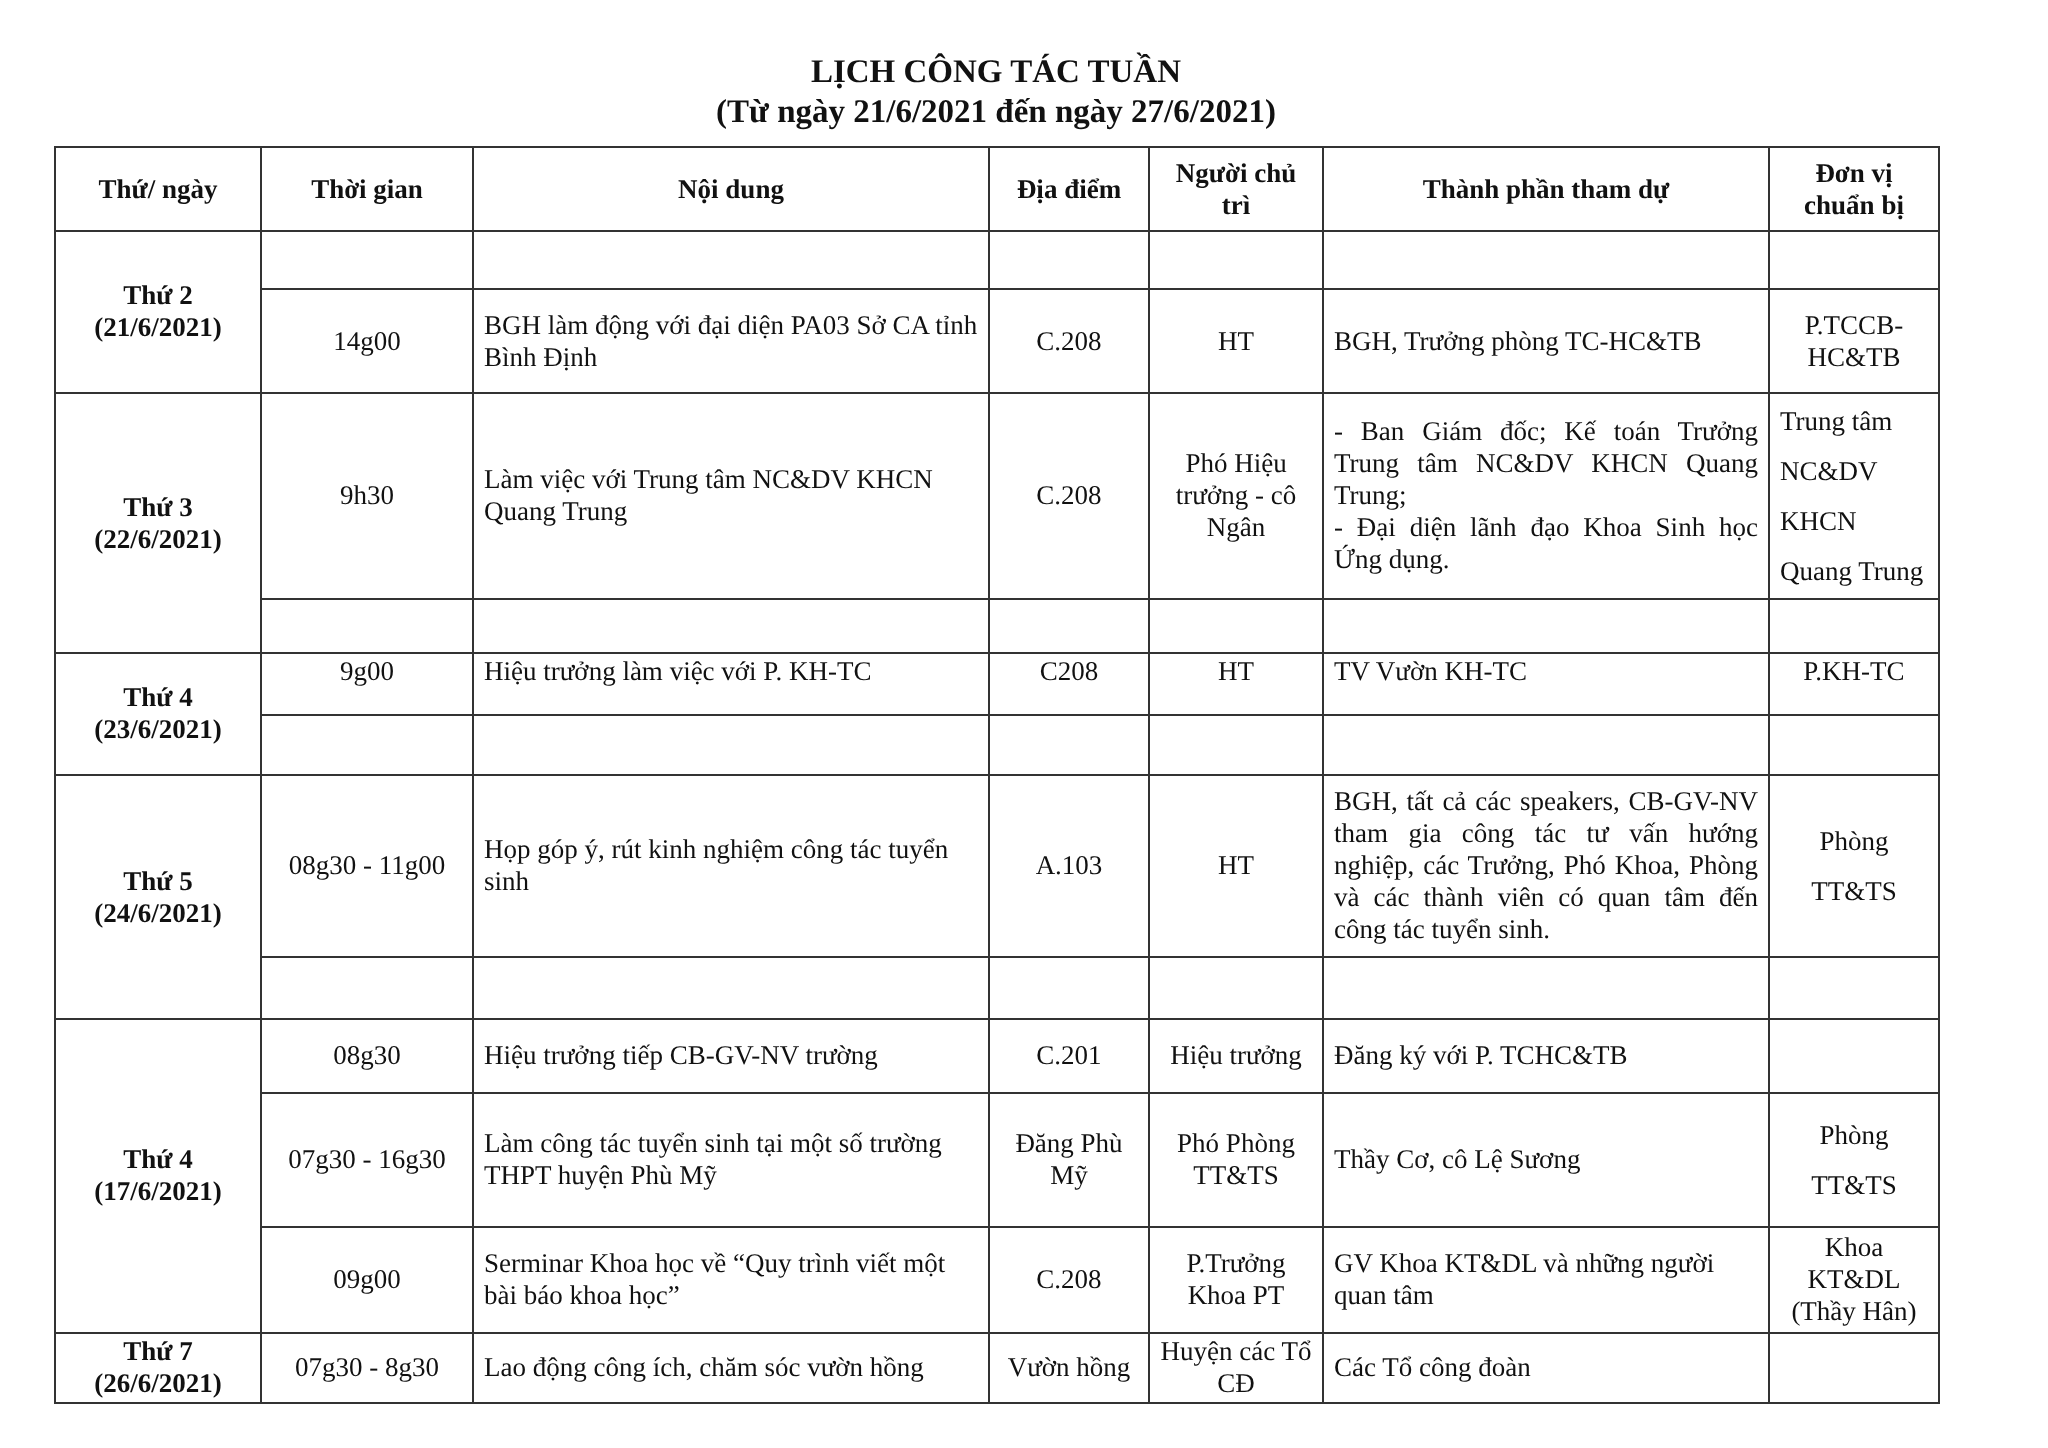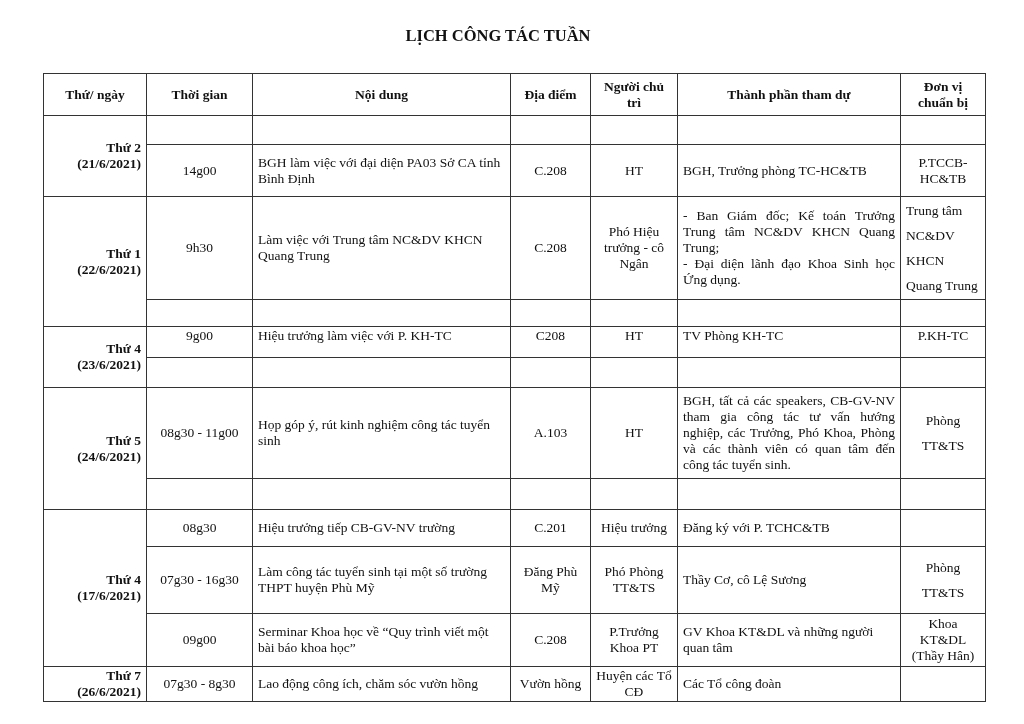--- a/index.html
+++ b/index.html
@@ -6,40 +6,41 @@
     body {
       width: 1024px; height: 724px; position: relative; overflow: hidden;
       font-family: "Liberation Serif", "DejaVu Serif", serif; color: #111;
     }
     .title {
       position: absolute; left: 0; width: 996px; top: 26px;
       text-align: center; font-weight: bold; font-size: 16.5px; line-height: 20px;
     }
     .title .sub { display: block; }
     .sched {
-      position: absolute; left: 43px; top: 73px;
+      position: absolute; left: 27px; top: 73px;
       border-collapse: collapse; table-layout: fixed;
       font-size: 13.5px; line-height: 16px;
     }
     .sched td, .sched th {
       border: 1px solid #333; padding: 1px 5px; vertical-align: middle;
     }
     .sched th { font-weight: bold; text-align: center; height: 39px; }
-    .sched .day { font-weight: bold; text-align: right; }
+    .sched .day { font-weight: bold; text-align: center; }
     .c { text-align: center; }
     .l { text-align: left; }
     .j { text-align: justify; }
     .tall { line-height: 25px; margin-left: 32px; }
     .blank { height: 27px; }
   </style>
 </head>
 <body>
 
 <div class="title">
   <span class="sub">LỊCH CÔNG TÁC TUẦN</span>
+  <span class="sub">(Từ ngày 21/6/2021 đến ngày 27/6/2021)</span>
 </div>
 
 <table class="sched">
   <colgroup>
     <col style="width:103px">
       <col style="width:106px">
       <col style="width:258px">
     <col style="width:80px">
       <col style="width:87px">
       <col style="width:223px">
@@ -65,30 +66,30 @@
       </td>
       <td class="c"></td>
       <td class="l"></td>
       <td class="c"></td>
       <td class="c"></td>
       <td class="l"></td>
       <td class="c"></td>
     </tr>
     <tr style="height:52px">
       <td class="c">14g00</td>
-      <td class="l">BGH làm việc với đại diện PA03 Sở CA tỉnh Bình Định</td>
+      <td class="l">BGH làm động với đại diện PA03 Sở CA tỉnh Bình Định</td>
       <td class="c">C.208</td>
       <td class="c">HT</td>
       <td class="l">BGH, Trưởng phòng TC-HC&amp;TB</td>
       <td class="c">P.TCCB-HC&amp;TB</td>
     </tr>
 
     <tr style="height:95px">
       <td class="day" rowspan="2">
-        <div>Thứ 1</div>
+        <div>Thứ 3</div>
         <div>(22/6/2021)</div>
       </td>
       <td class="c">9h30</td>
       <td class="l">Làm việc với Trung tâm NC&amp;DV KHCN Quang Trung</td>
       <td class="c">C.208</td>
       <td class="c">Phó Hiệu trưởng - cô Ngân</td>
       <td class="j" style="white-space:pre-line">- Ban Giám đốc; Kế toán Trưởng Trung tâm NC&amp;DV KHCN Quang Trung;
 - Đại diện lãnh đạo Khoa Sinh học Ứng dụng.</td>
       <td class="l tall">Trung tâm NC&amp;DV KHCN Quang Trung</td>
     </tr>
@@ -103,21 +104,21 @@
 
     <tr style="height:31px">
       <td class="day" rowspan="2">
         <div>Thứ 4</div>
         <div>(23/6/2021)</div>
       </td>
       <td class="c" style="vertical-align:top">9g00</td>
       <td class="l" style="vertical-align:top">Hiệu trưởng làm việc với P. KH-TC</td>
       <td class="c" style="vertical-align:top">C208</td>
       <td class="c" style="vertical-align:top">HT</td>
-      <td class="l" style="vertical-align:top">TV Phòng KH-TC</td>
+      <td class="l" style="vertical-align:top">TV Vườn KH-TC</td>
       <td class="c" style="vertical-align:top">P.KH-TC</td>
     </tr>
     <tr style="height:30px">
       <td></td>
       <td></td>
       <td></td>
       <td></td>
       <td></td>
       <td></td>
     </tr>

